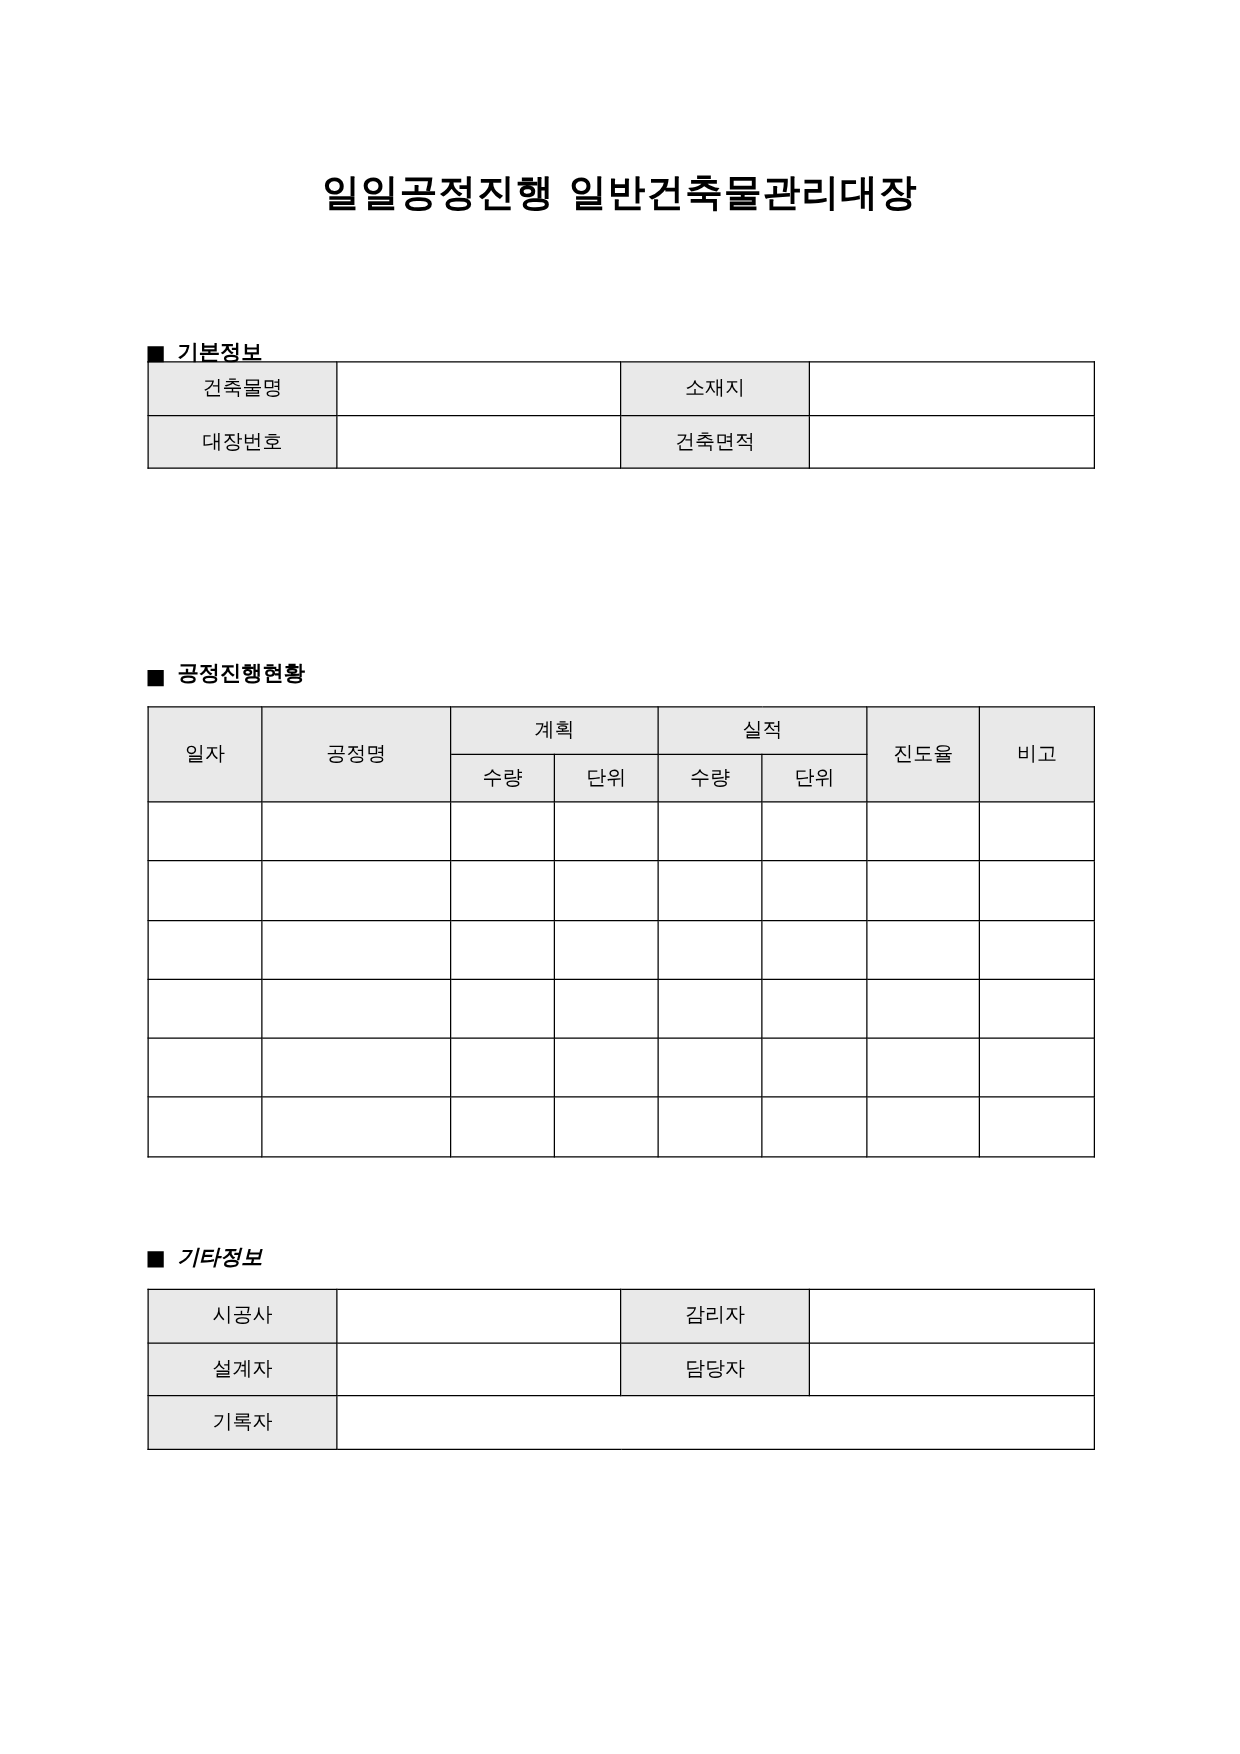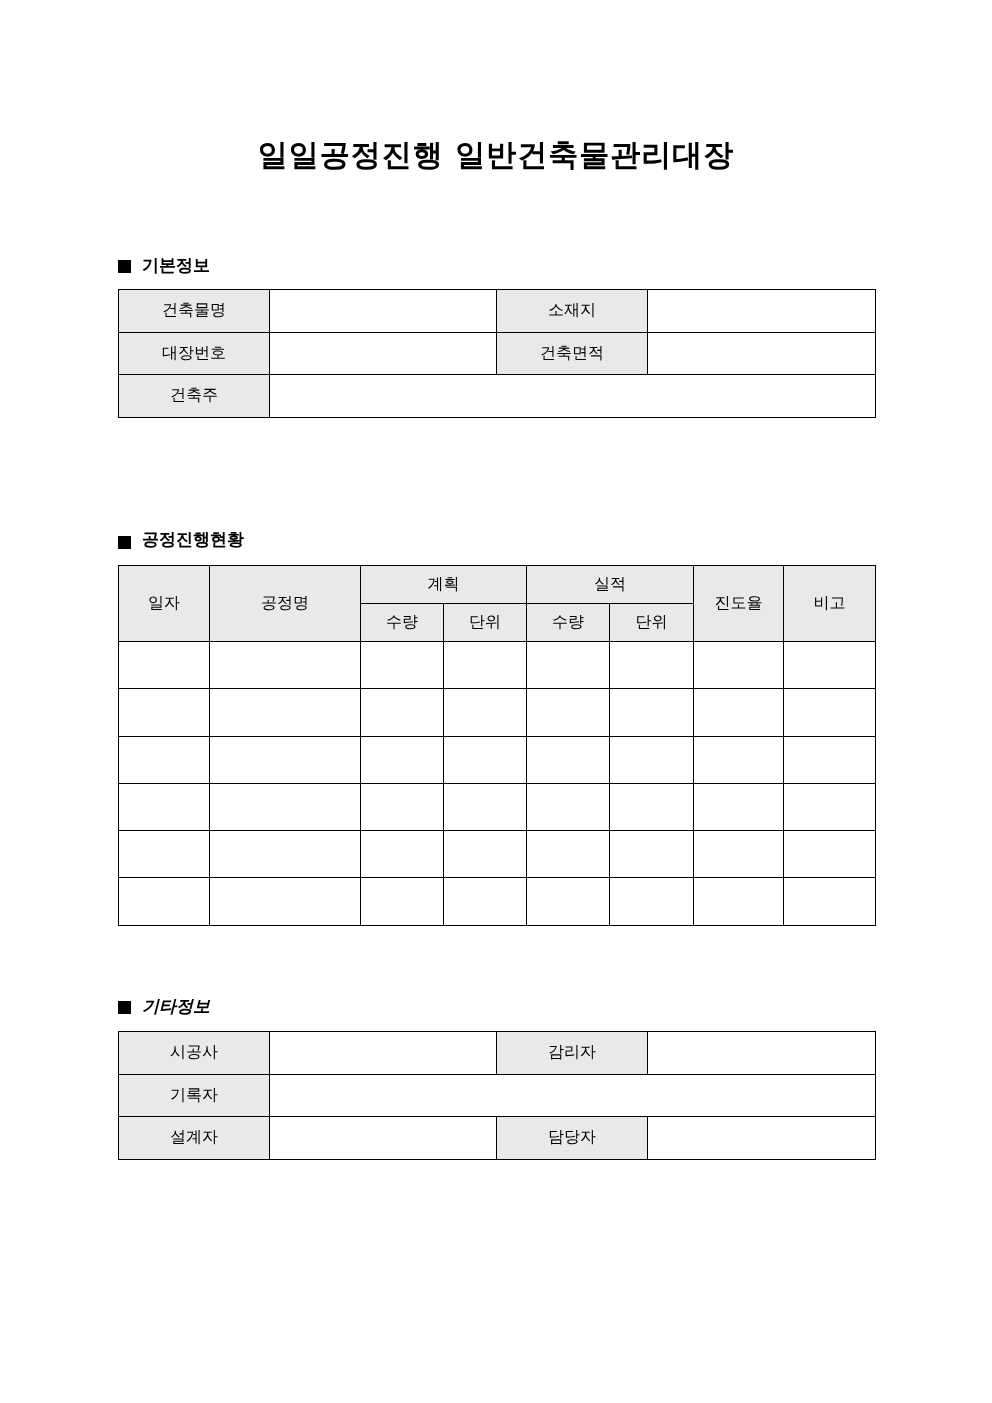--- a/index.html
+++ b/index.html
@@ -70,21 +70,21 @@
   #progress-table tr.h2 { height: 38px; }
   #progress-table tr.data { height: 47.3px; }
   #other-table { top: 1031px; padding-left: 37px; }
   #other-table tr { height: 42.5px; }
 </style>
 </head>
 <body>
 
 <div class="title">일일공정진행 일반건축물관리대장</div>
 
-<div class="section-heading" style="top:253px;justify-content:space-between;">
+<div class="section-heading" style="top:270px;justify-content:space-between;">
   <span class="square"></span>
   <span>기본정보</span>
 </div>
 
 <table class="form" id="basic-table">
   <colgroup>
     <col style="width:151px">
       <col style="width:227px">
       <col style="width:151px">
       <col style="width:228px">
@@ -94,24 +94,20 @@
     <td class="label">건축물명</td>
     <td class="value"></td>
     <td class="label">소재지</td>
     <td class="value"></td>
   </tr>
   <tr>
     <td class="label">대장번호</td>
     <td class="value"></td>
     <td class="label">건축면적</td>
     <td class="value"></td>
-  </tr>
-  <tr>
-    <td class="label">건축주</td>
-    <td class="value" colspan="3"></td>
   </tr>
 </tbody>
   </table>
 
 <div class="section-heading" style="top:529px;font-family:Liberation Mono, monospace;">
   <span class="square"></span>
   <span>공정진행현황</span>
 </div>
 
 <table class="form" id="progress-table">
@@ -216,23 +212,23 @@
       <col style="width:228px">
   </colgroup>
   <tbody>
       <tr>
     <td class="label">시공사</td>
     <td class="value"></td>
     <td class="label">감리자</td>
     <td class="value"></td>
   </tr>
   <tr>
+    <td class="label">설계자</td>
+    <td class="value"></td>
+    <td class="label">담당자</td>
+    <td class="value"></td>
+  </tr>
+  <tr>
     <td class="label">기록자</td>
     <td class="value" colspan="3"></td>
   </tr>
-  <tr>
-    <td class="label">설계자</td>
-    <td class="value"></td>
-    <td class="label">담당자</td>
-    <td class="value"></td>
-  </tr>
 </tbody>
   </table>
 
 </body></html>

